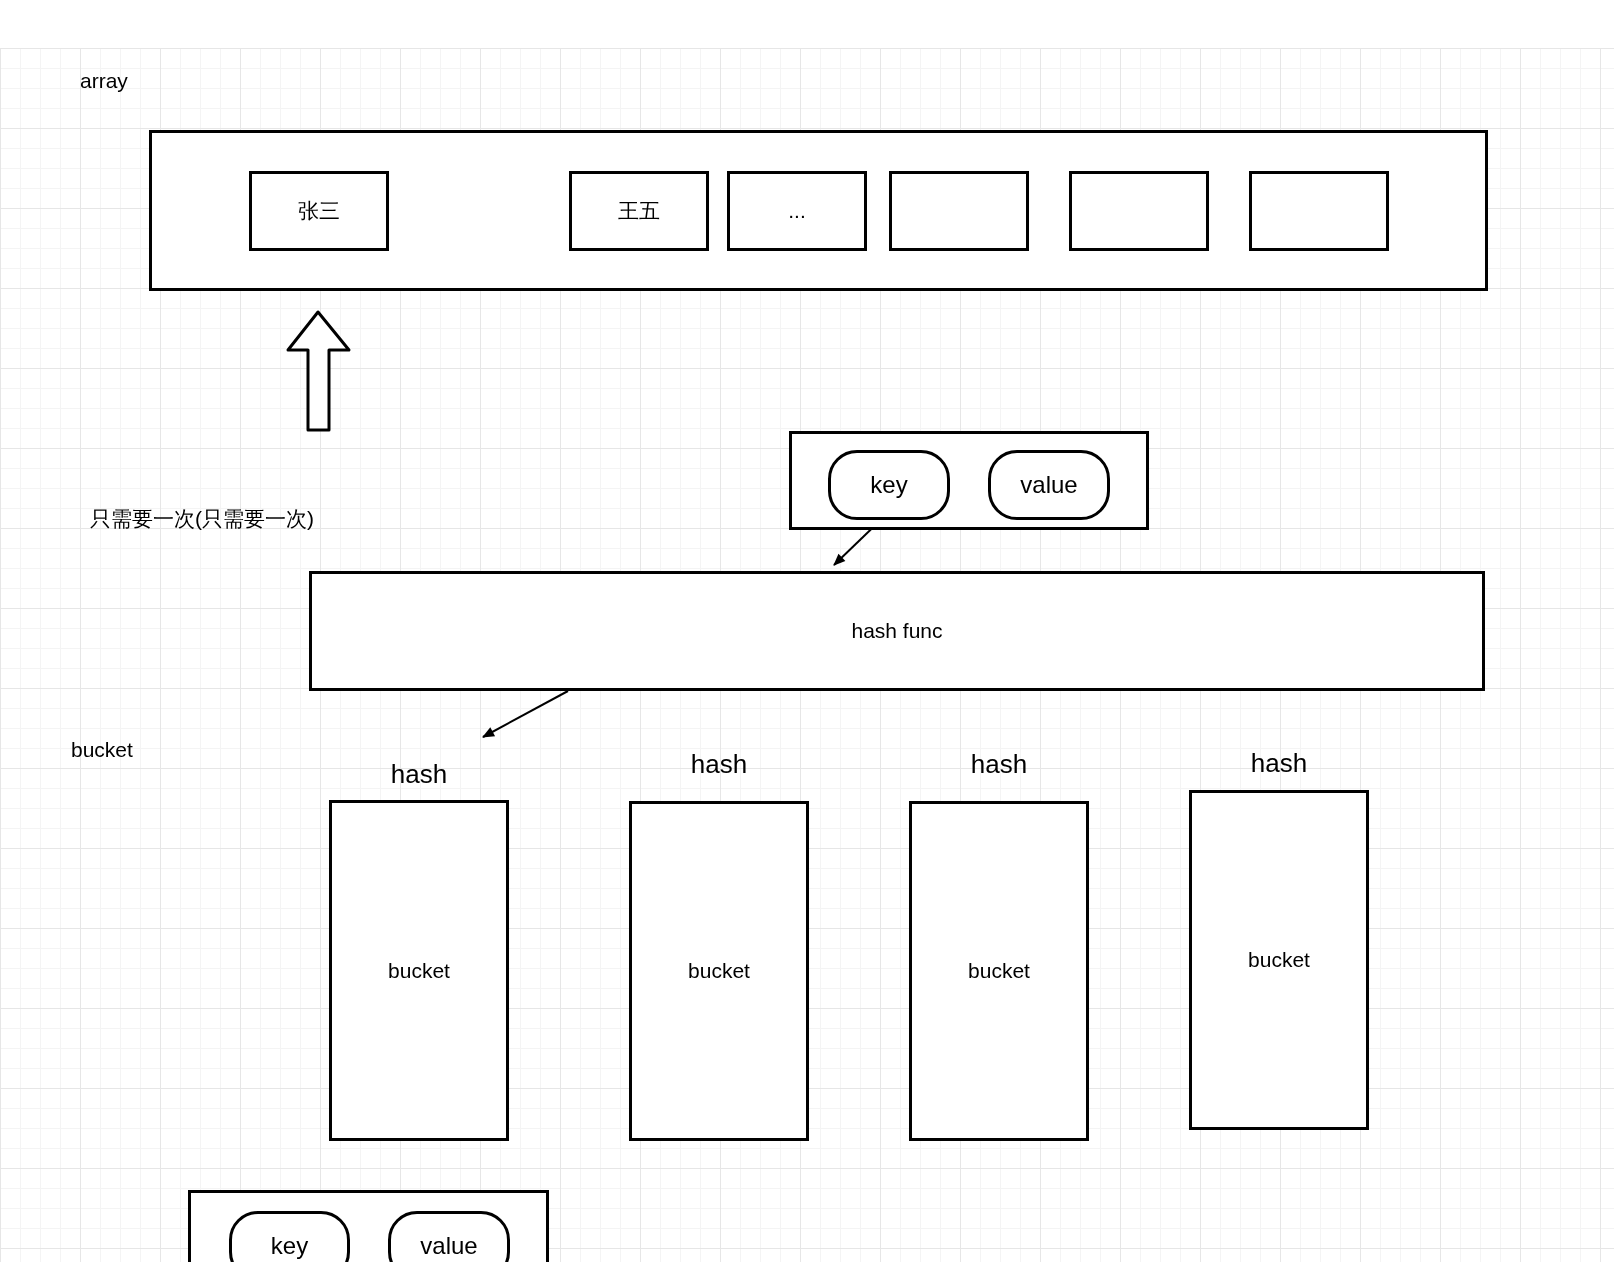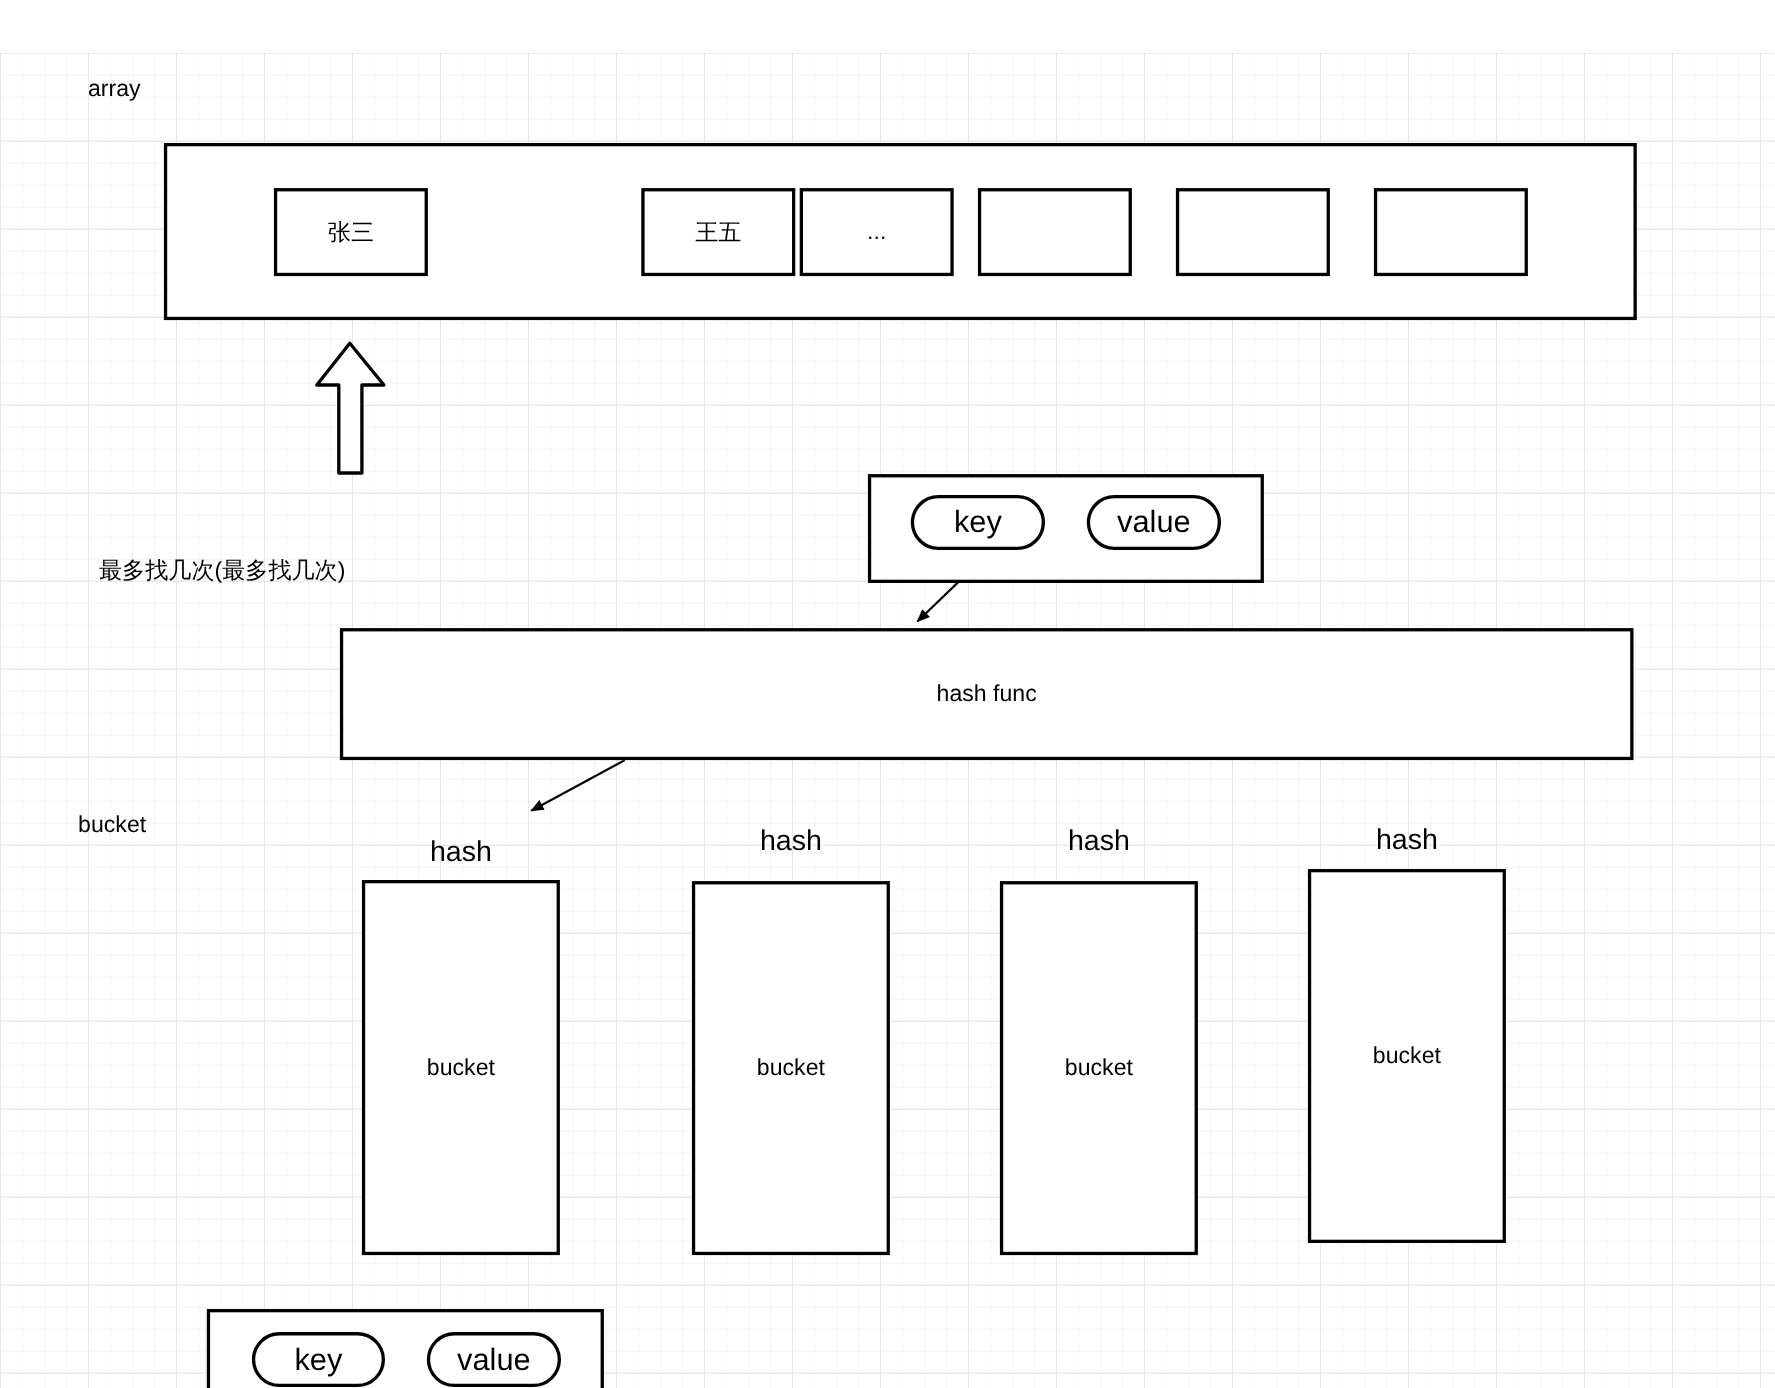--- a/index.html
+++ b/index.html
@@ -19,53 +19,53 @@
       linear-gradient(#f4f4f4 1px, transparent 1px),
       linear-gradient(90deg, #f4f4f4 1px, transparent 1px);
     background-size: 80px 80px, 80px 80px, 20px 20px, 20px 20px;
     margin-top: 48px;
   }
   .abs { position: absolute; box-sizing: border-box; }
   .box { border: 3px solid #000; background: #fff; }
   .center { display: flex; align-items: center; justify-content: center; }
   .lbl { font-size: 21px; line-height: 1.2; white-space: nowrap; }
   .cell { top: 38px; width: 140px; height: 80px; font-size: 21px; }
-  .kv-inner { top: 16px; width: 122px; height: 50px; font-size: 28px; border-radius: 29px; }
+  .kv-inner { top: 16px; width: 122px; height: 70px; font-size: 24px; border-radius: 29px; }
   .hash-lbl { width: 180px; text-align: center; font-size: 26px; }
   .bucket-box { width: 180px; height: 340px; font-size: 21px; }
   .arrows { position: absolute; left: 0; top: 0; pointer-events: none; }
 </style>
 </head>
 <body>
 
 <div class="canvas">
 
   <div class="abs lbl" style="left:80px; top:20px;">array</div>
 
   <div class="abs box" style="left:149px; top:82px; width:1339px; height:161px;padding-left:28px;">
     <div class="abs box center cell" style="left:97px;">张三</div>
-    <div class="abs box center cell" style="left:431px;text-align:center;">王五</div>
+    <div class="abs box center cell" style="left:417px;text-align:center;">王五</div>
     <div class="abs box center cell" style="left:575px;">...</div>
     <div class="abs box center cell" style="left:737px;"></div>
     <div class="abs box center cell" style="left:917px;"></div>
     <div class="abs box center cell" style="left:1097px;"></div>
   </div>
 
   <svg class="arrows" width="1614" height="1262" viewBox="0 0 1614 1262">
     <defs>
       <marker id="ah" markerUnits="userSpaceOnUse" markerWidth="16" markerHeight="16" refX="13" refY="8" orient="auto">
         <path d="M2,3 L14,8 L2,13 Z" fill="#000"></path>
       </marker>
     </defs>
     <polygon points="318,264 349,302 329,302 329,382 308,382 308,302 288,302" fill="#fff" stroke="#000" stroke-width="3" stroke-linejoin="round"></polygon>
     <line x1="890" y1="463" x2="834" y2="517" stroke="#000" stroke-width="2" marker-end="url(#ah)"></line>
     <line x1="568" y1="643" x2="483" y2="689" stroke="#000" stroke-width="2" marker-end="url(#ah)"></line>
   </svg>
 
-  <div class="abs lbl" style="left:90px; top:458px;">最多找几次(最多找几次)</div>
+  <div class="abs lbl" style="left:90px; top:458px;">只需要一次(只需要一次)</div>
 
   <div class="abs box" style="left:789px; top:383px; width:360px; height:99px;">
     <div class="abs box center kv-inner" style="left:36px;">key</div>
     <div class="abs box center kv-inner" style="left:196px;">value</div>
   </div>
 
   <div class="abs box center lbl" style="left:309px; top:523px; width:1176px; height:120px;">hash func</div>
 
   <div class="abs lbl" style="left:71px; top:689px;">bucket</div>
 

